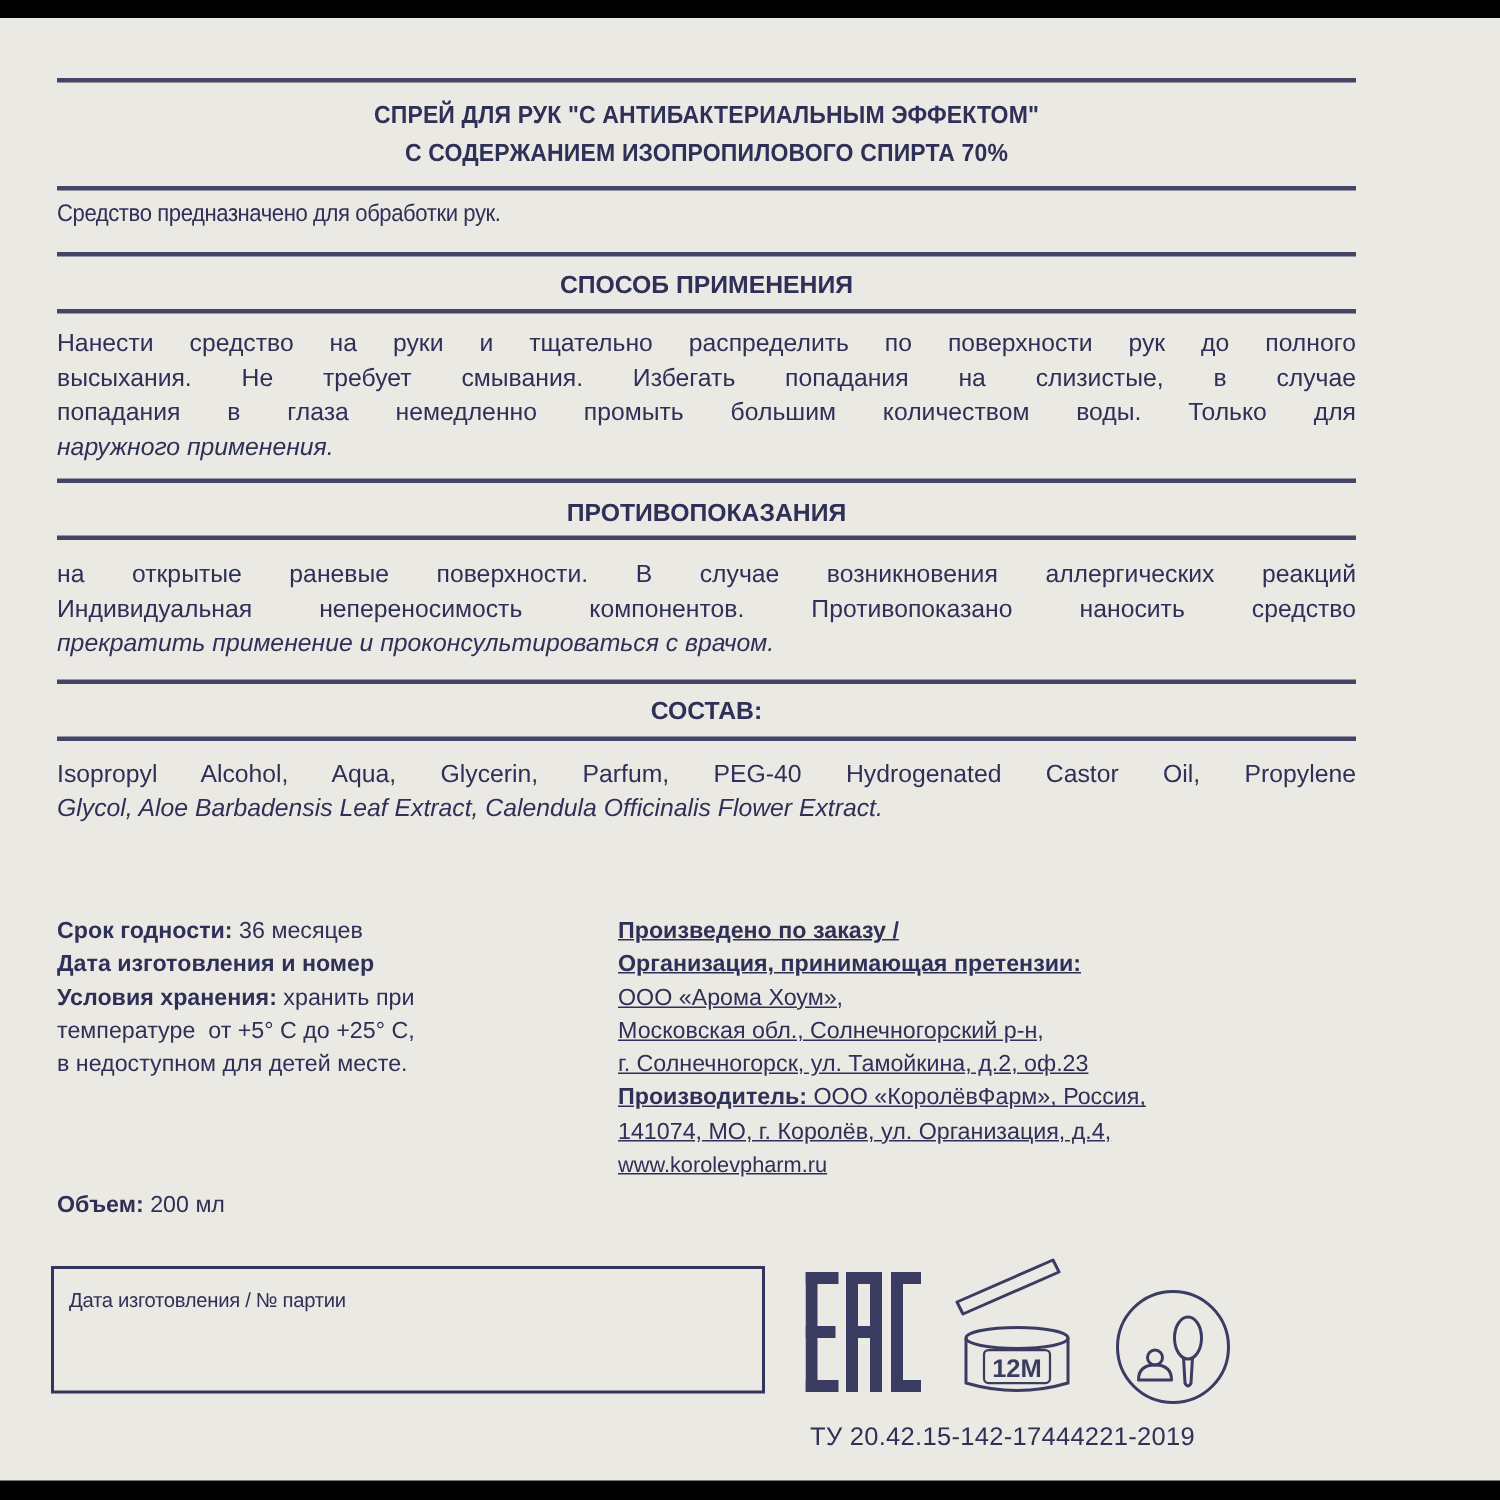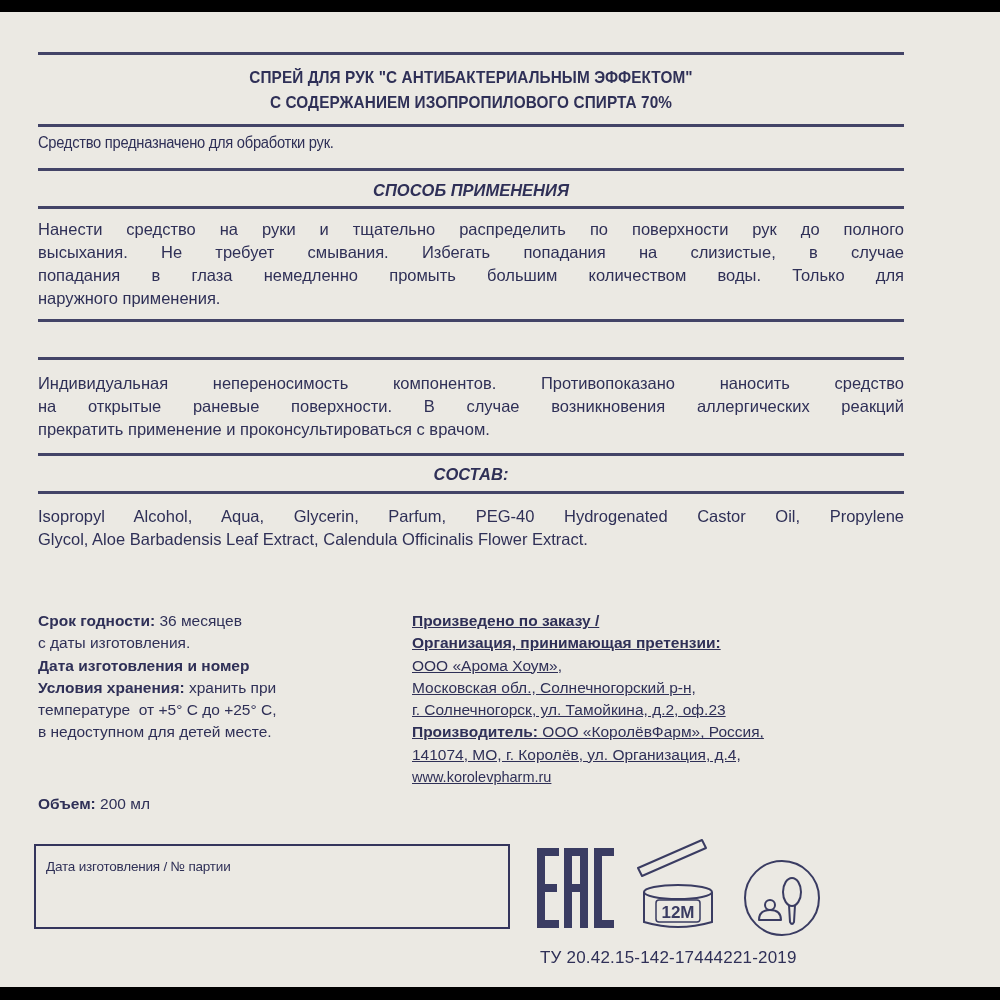--- a/index.html
+++ b/index.html
@@ -52,39 +52,39 @@
       transform: scaleX(0.92);
       letter-spacing: -0.3px;
     }
     .heading {
       position: absolute;
       left: 38px;
       width: 866px;
       text-align: center;
       font-weight: bold;
       font-size: 16.5px;
-      font-style: italic;
     }
     .para {
       position: absolute;
       left: 38px;
       width: 866px;
       font-size: 16.5px;
       line-height: 23px;
       text-align: justify;
       text-align-last: left;
     }
     .para .line {
       display: block;
       text-align: justify;
       text-align-last: justify;
       white-space: nowrap;
     }
     .para .line.last {
       text-align-last: left;
+      font-style: italic;
     }
     .info {
       position: absolute;
       font-size: 15.5px;
       line-height: 22.3px;
     }
     .info b { font-weight: bold; }
     .info .row { display: block; white-space: nowrap; }
     .volume {
       position: absolute;
@@ -161,43 +161,43 @@
 
   <div class="para" style="top:206px">
     <span class="line">Нанести средство на руки и тщательно распределить по поверхности рук до полного</span>
     <span class="line">высыхания. Не требует смывания. Избегать попадания на слизистые, в случае</span>
     <span class="line">попадания в глаза немедленно промыть большим количеством воды. Только для</span>
     <span class="line last">наружного применения.</span>
   </div>
 
   <div class="rule" style="top:307px"></div>
 
+  <div class="heading" style="top:321px">ПРОТИВОПОКАЗАНИЯ</div>
 
   <div class="rule" style="top:345px"></div>
 
   <div class="para" style="top:360px">
+    <span class="line">на открытые раневые поверхности. В случае возникновения аллергических реакций</span>
     <span class="line">Индивидуальная непереносимость компонентов. Противопоказано наносить средство</span>
-    <span class="line">на открытые раневые поверхности. В случае возникновения аллергических реакций</span>
     <span class="line last">прекратить применение и проконсультироваться с врачом.</span>
   </div>
 
   <div class="rule" style="top:441px"></div>
 
   <div class="heading" style="top:453px">СОСТАВ:</div>
 
   <div class="rule" style="top:479px"></div>
 
   <div class="para" style="top:493px">
     <span class="line">Isopropyl Alcohol, Aqua, Glycerin, Parfum, PEG-40 Hydrogenated Castor Oil, Propylene</span>
     <span class="line last">Glycol, Aloe Barbadensis Leaf Extract, Calendula Officinalis Flower Extract.</span>
   </div>
 
   <div class="info" style="left:38px; top:598px;">
     <span class="row"><b>Срок годности:</b><span> 36 месяцев</span></span>
-    <span class="row">с даты изготовления.</span>
     <span class="row"><b>Дата изготовления и номер</b></span>
     <span class="row"><b>Условия хранения:</b><span> хранить при</span></span>
     <span class="row" style="white-space:pre">температуре  от +5° С до +25° С,</span>
     <span class="row">в недоступном для детей месте.</span>
   </div>
 
   <div class="volume">
     <b>Объем:</b><span> 200 мл</span>
   </div>
 

